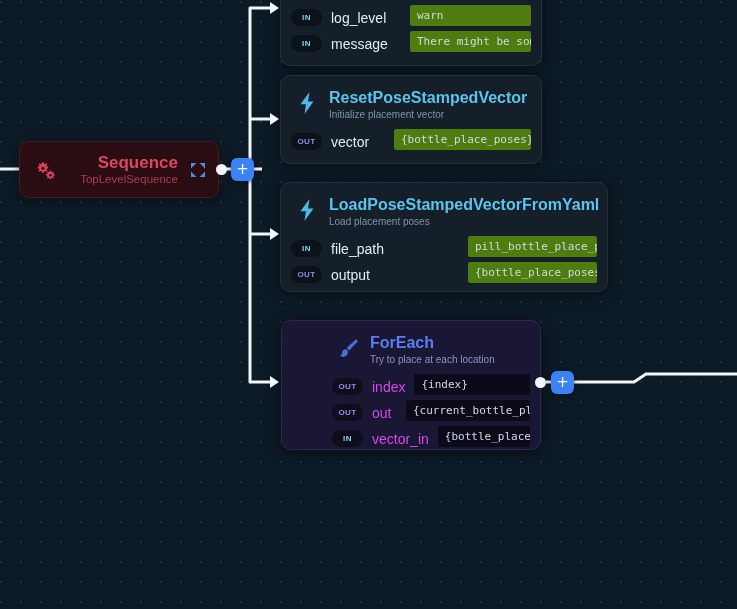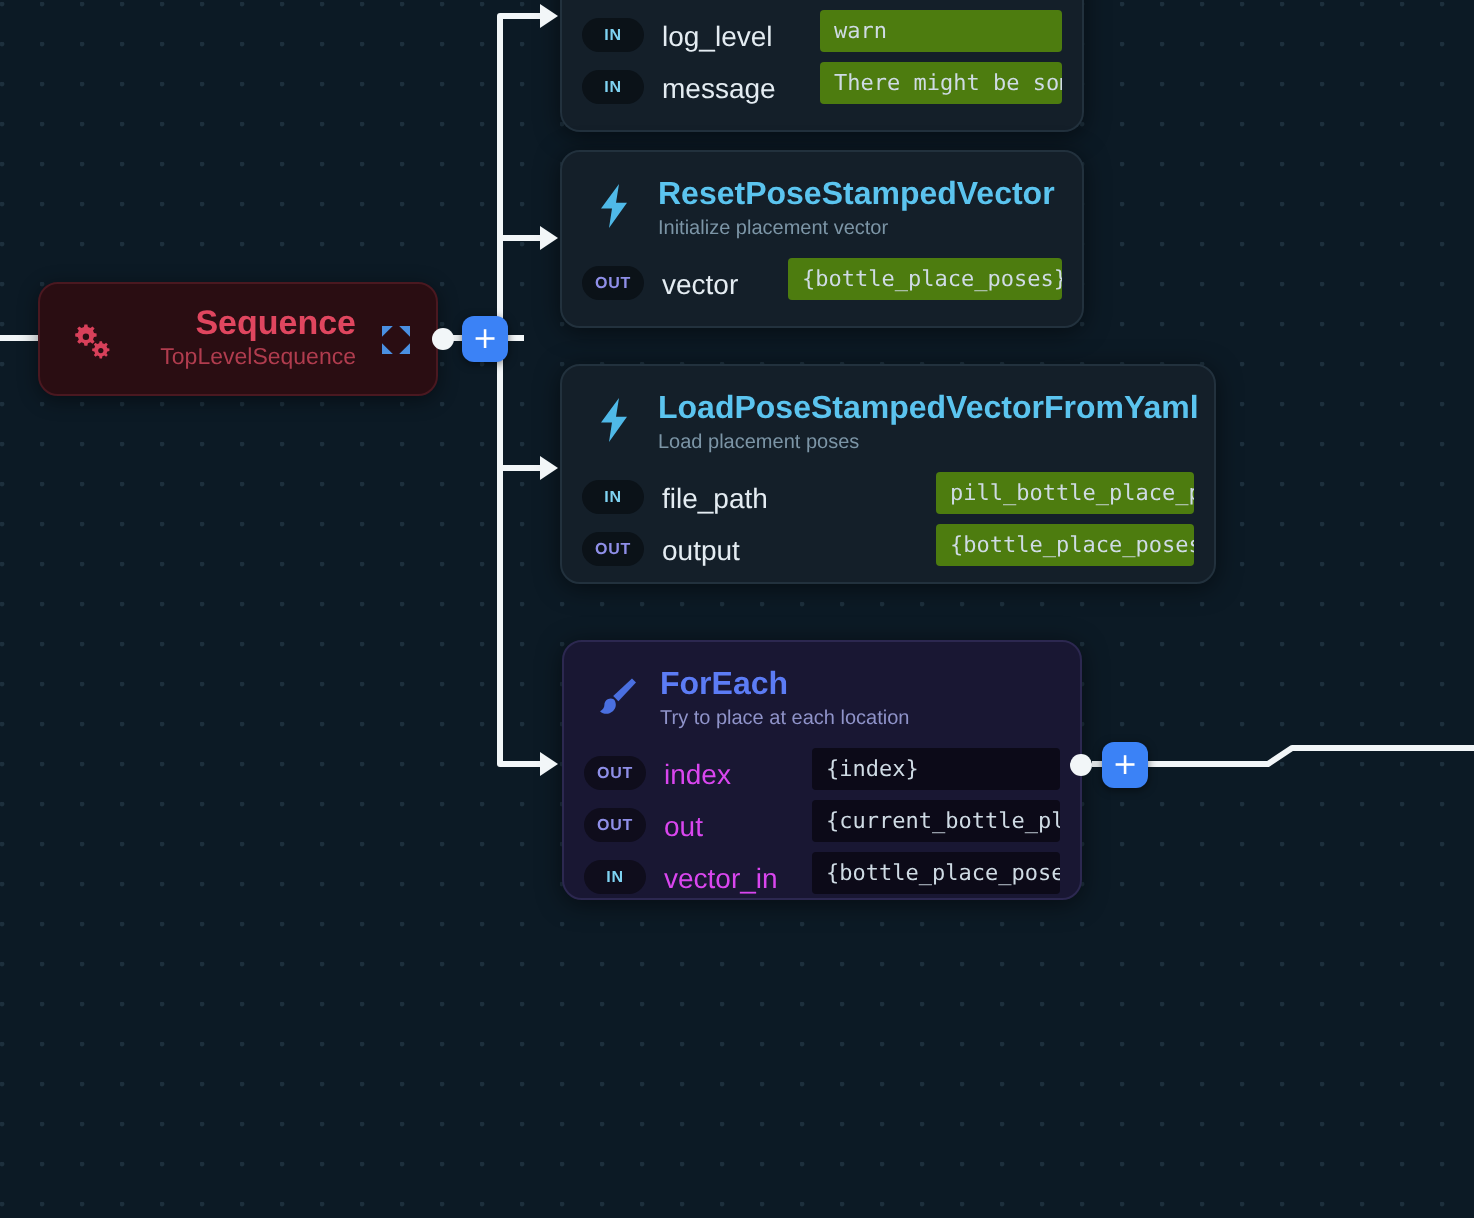--- a/index.html
+++ b/index.html
@@ -74,20 +74,21 @@
   
   .node-action {
     background: #141f29;
     border: 1px solid #22313d;
     box-shadow: 0 2px 12px rgba(0,0,0,0.5);
   }
   .node-foreach {
     background: #191733;
     border: 1px solid #2c2850;
     box-shadow: 0 2px 12px rgba(0,0,0,0.5);
+    padding-left: 40px;
   }
   .node-clip-top {
     border-top-left-radius: 0;
     border-top-right-radius: 0;
     border-top: none;
   }
 
   .node-head {
     display: flex;
     align-items: flex-start;

